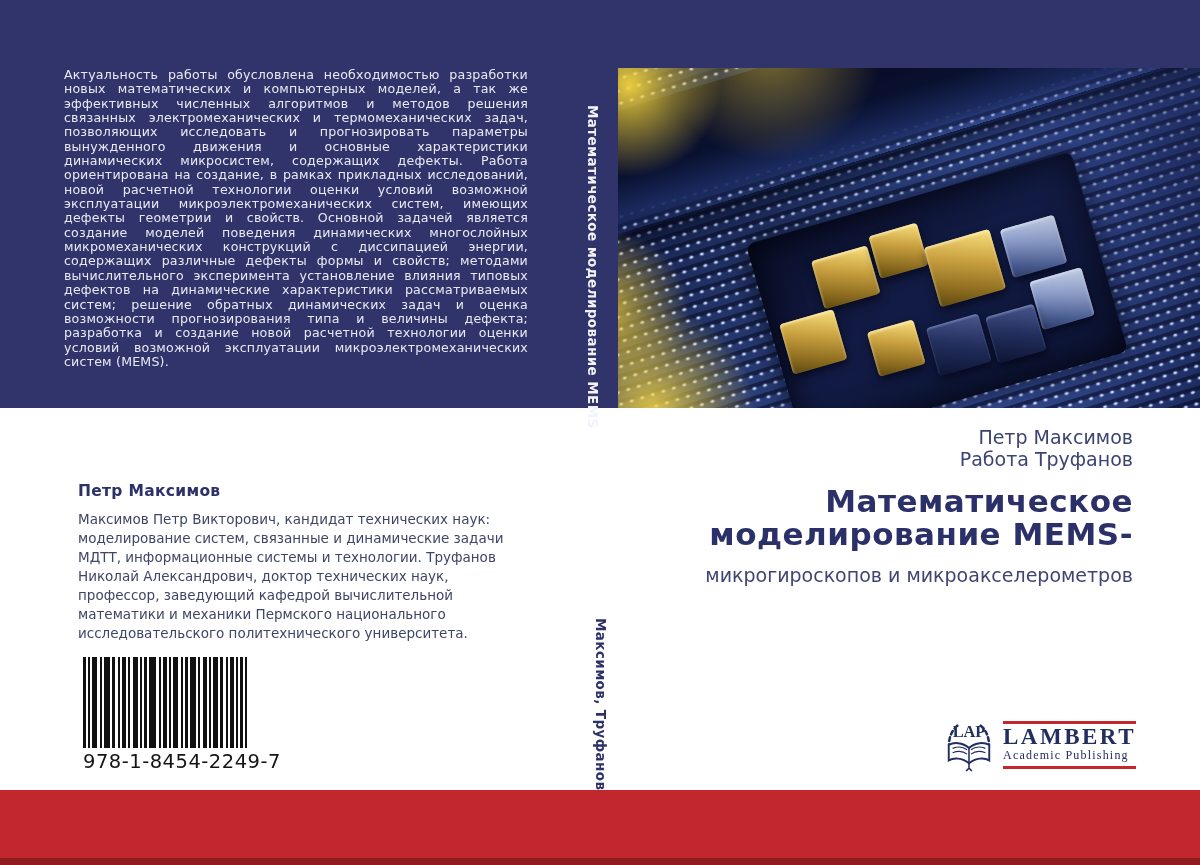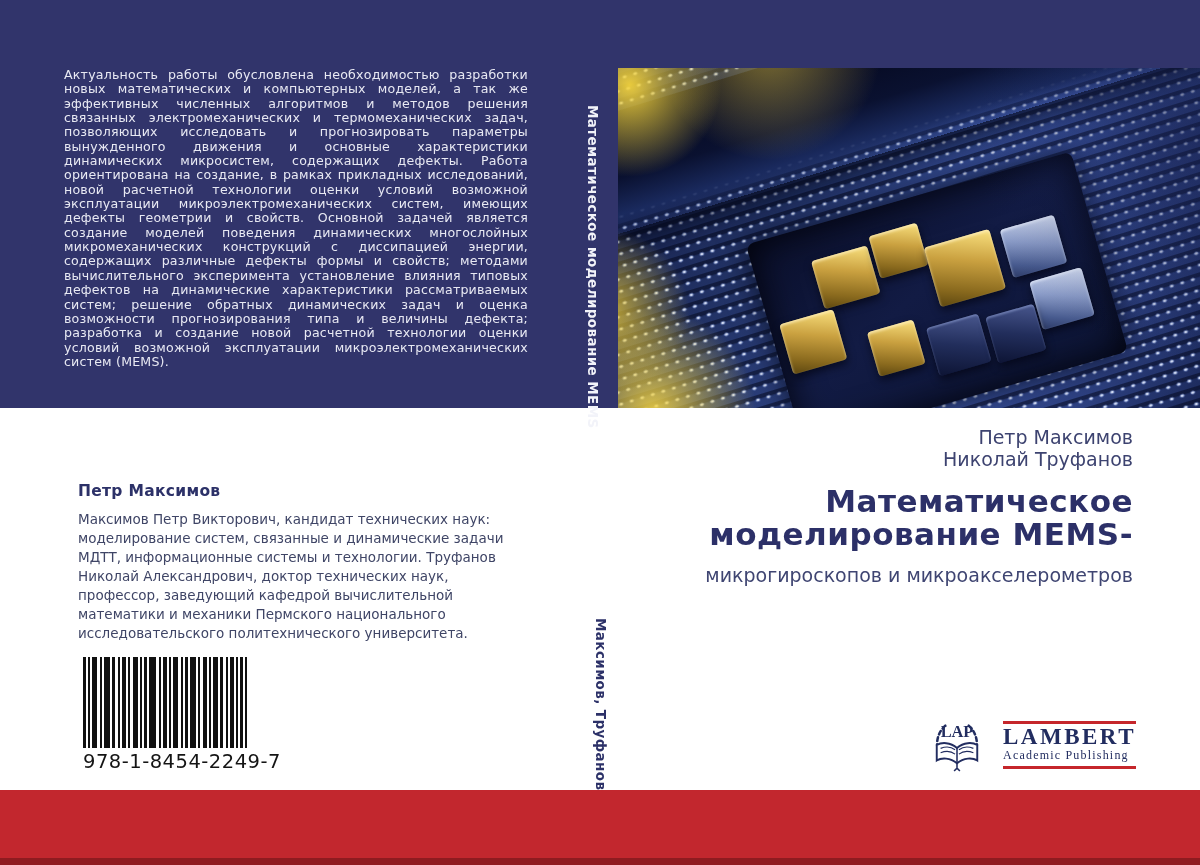--- a/index.html
+++ b/index.html
@@ -85,21 +85,21 @@
 
   
   .front-meta { position:absolute; right:67px; top:427px; width:560px; text-align:right; }
   .front-authors div { font-size:19px; line-height:21.5px; color:#3d4370; }
   .front-title { margin-top:15px; }
   .front-title div { font-size:31px; line-height:33px; font-weight:bold; letter-spacing:0.5px; color:#2c3068; }
   .front-subtitle { margin-top:14px; }
   .front-subtitle div { font-size:19px; line-height:20.5px; color:#3f4572; }
 
   
-  .logo { position:absolute; right:64px; top:716px; display:flex; align-items:center; gap:19px; }
+  .logo { position:absolute; right:64px; top:716px; display:flex; align-items:center; gap:7px; }
   .lw { display:flex; flex-direction:column;justify-content:flex-end; }
   .lw-rule { height:3px; background:#c5262b; }
   .lw-name { font-family:"Liberation Serif", serif; font-weight:bold; font-size:23px; letter-spacing:2.5px; color:#222d60; line-height:1.05; padding:1px 0 0 0; }
   .lw-tag { font-family:"Liberation Serif", serif; font-size:12px; letter-spacing:1.2px; color:#222d60; line-height:1.1; padding-bottom:3px; }
 
   
   .red-band { position:absolute; left:0; top:790px; width:1200px; height:75px; background:#c2272e; border-bottom:7px solid #8f1b20; }
 </style>
 </head>
 <body>
@@ -198,21 +198,21 @@
         <span class="bc-bar" style="width: 2px;"></span>
       </div>
     <div class="isbn">978-1-8454-2249-7</div>
   </div>
 
   <div class="spine-bottom">Максимов, Труфанов</div>
 
   <div class="front-meta">
     <div class="front-authors">
       <div>Петр Максимов</div>
-      <div>Николай Труфанов</div>
+      <div>Работа Труфанов</div>
     </div>
     <div class="front-title">
         <div>Математическое</div>
         <div>моделирование MEMS-</div>
       </div>
     <div class="front-subtitle">
         <div>микрогироскопов и микроакселерометров</div>
       </div>
   </div>
 

